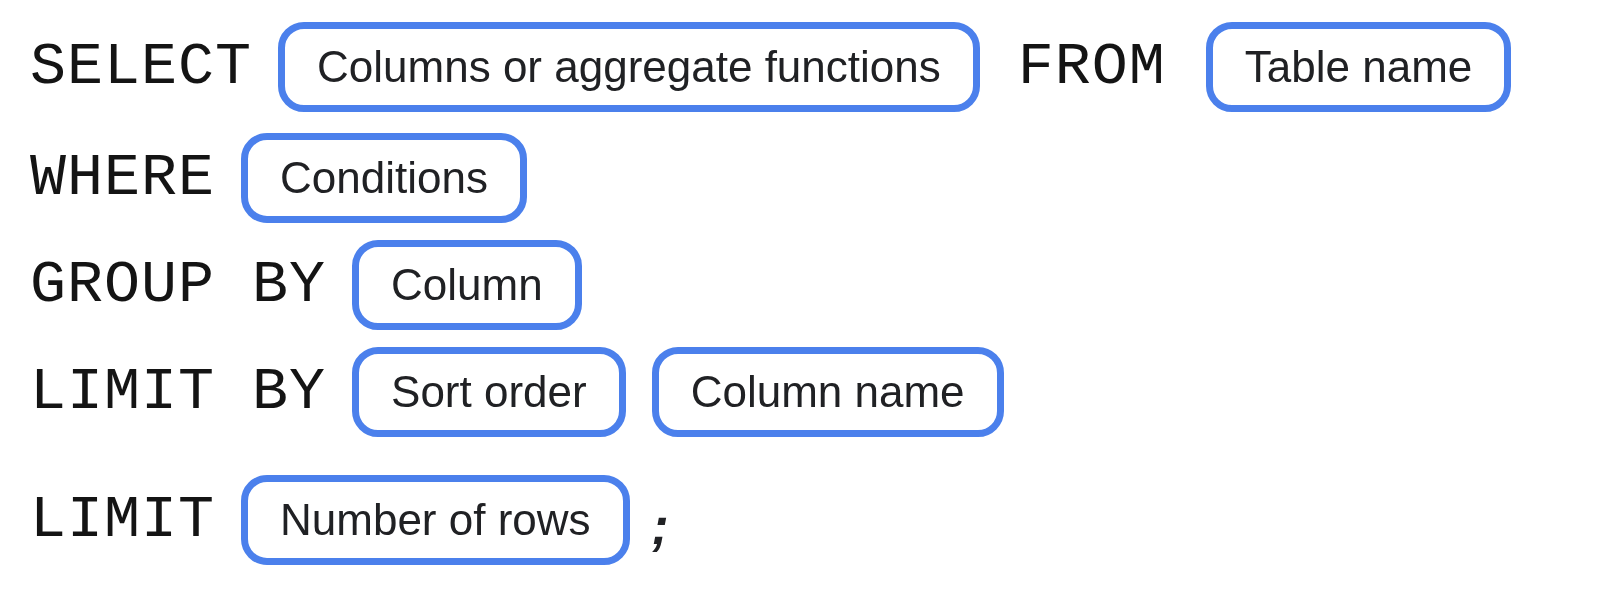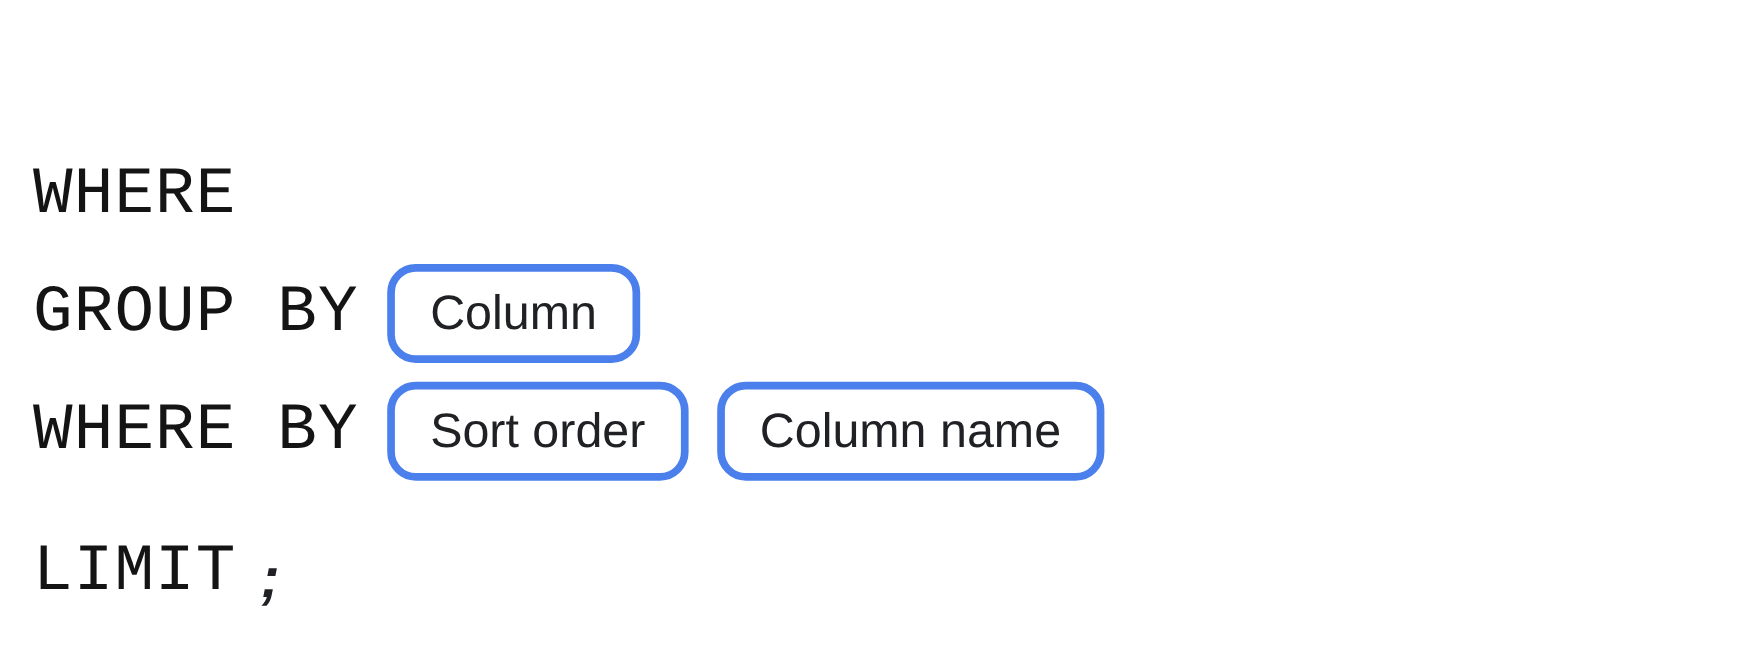--- a/index.html
+++ b/index.html
@@ -69,34 +69,42 @@
     color: var(--pill-text, #202124);
     transform: translateY(6px);
     margin-left: -4px;
   }
 </style>
 </head>
 <body>
 
 <div class="canvas">
 
+  <div class="row row-select">
+    <span class="kw">SELECT</span>
+    <span class="pill">Columns or aggregate functions</span>
+    <span class="kw kw-mid">FROM</span>
+    <span class="pill">Table name</span>
+  </div>
 
   <div class="row row-where">
     <span class="kw">WHERE</span>
+    <span class="pill">Conditions</span>
   </div>
 
   <div class="row row-group-by">
     <span class="kw">GROUP BY</span>
     <span class="pill">Column</span>
   </div>
 
   <div class="row row-order-by">
-    <span class="kw">WHERE BY</span>
+    <span class="kw">LIMIT BY</span>
     <span class="pill">Sort order</span>
     <span class="pill">Column name</span>
   </div>
 
   <div class="row row-limit">
     <span class="kw">LIMIT</span>
+    <span class="pill">Number of rows</span>
     <span class="terminator">;</span>
   </div>
 
 </div>
 
 </body></html>

